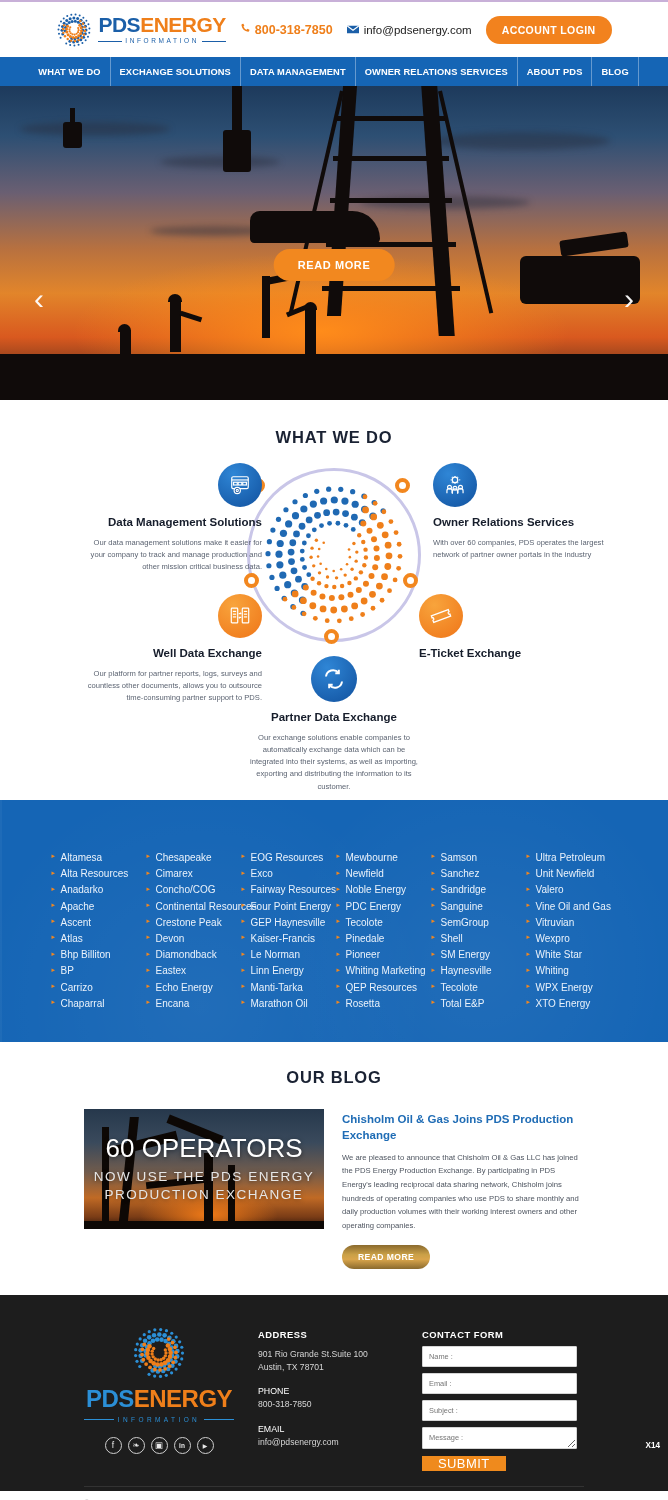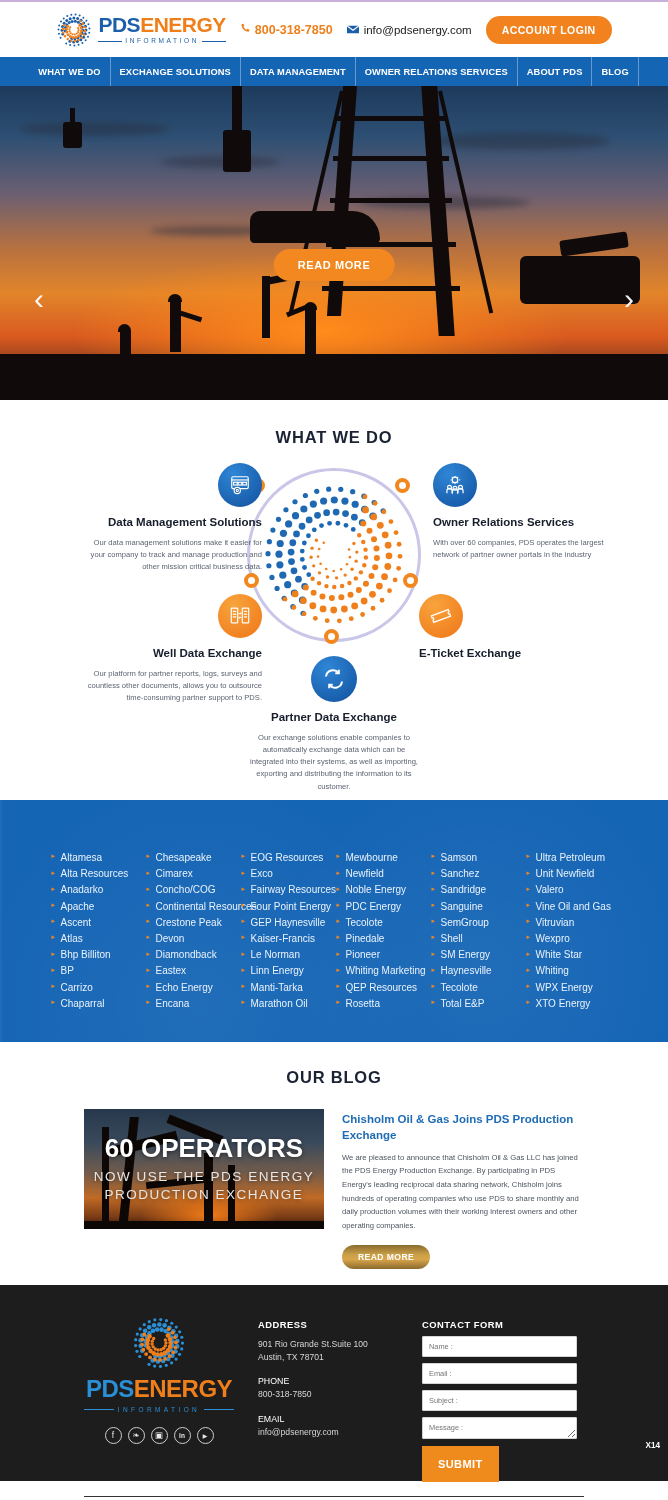--- a/index.html
+++ b/index.html
@@ -137,31 +137,31 @@
   .cust-col { width: 90px; }
   .cust-item {
     color:#eaf2fb; font-size: 10px; line-height: 1.0; padding: 3.1px 0 3.1px 9px;
     position:relative; cursor:pointer; white-space: nowrap;
   }
   .cust-item::before {
     content:"\25B8"; position:absolute; left:0; top:2.4px; color:#f2871f; font-size: 7px;
   }
 
   
-  .section-blog { background:#fff; padding: 26px 0 16px; }
+  .section-blog { background:#fff; padding: 26px 0 26px; }
   .blog-row { display:flex; gap: 18px; padding: 22px 84px 0; }
   .blog-thumb {
     width: 240px; height: 120px; flex: 0 0 240px; position:relative; overflow:hidden;
     background:
       radial-gradient(ellipse 48% 34% at 52% 88%, #f07a17 0%, rgba(240,122,23,0) 60%),
       linear-gradient(to bottom, #26384c 0%, #3a4a5c 28%, #6f5b4d 52%, #c06a25 74%, #7a3c16 90%, #241109 100%);
       display:flex; flex-direction:column; align-items:center; justify-content:center;
   }
   .blog-thumb .pj { position:absolute; background:#0d0805; }
-  .bt1 { color:#fff; font-size: 26px; font-weight:700; letter-spacing:0px; z-index:3;
+  .bt1 { color:#fff; font-size: 26px; font-weight:400; letter-spacing:0px; z-index:3;
          text-shadow: 0 1px 4px rgba(0,0,0,0.5); }
   .bt2 { color:#e6e6e6; font-size: 13.5px; letter-spacing: 1.5px; z-index:3; margin-top:4px; text-align:center; line-height:1.35;
          text-shadow: 0 1px 4px rgba(0,0,0,0.5);}
   .blog-body { flex:1; padding-top: 2px; }
   .blog-title { color:#1f6cb5; font-size: 11.5px; font-weight:700; line-height: 1.42; }
   .blog-text { color:#4d545f; font-size: 7.7px; line-height: 1.78; margin-top: 7px; }
   .blog-btn {
     margin-top: 12px; background: linear-gradient(to bottom,#8a6a2e 0%, #caa047 40%, #d9a54b 60%, #8a6a2e 100%);
     color:#fff; border:none; border-radius: 12px; padding: 7px 16px;
     font-size: 8.6px; font-weight:700; letter-spacing:0.4px; cursor:pointer;
@@ -190,21 +190,21 @@
   .f-sub { color:#fff; font-size: 8.8px; margin-top: 12px; }
   .f-form { flex:1; padding-top: 2px; }
   .f-input {
     width: 155px; display:block; background:#fff; border: 1px solid #d5d5d5;
     color:#9a9a9a; font-size: 7.4px; font-family:"Liberation Sans", sans-serif;
     padding: 5px 6px; margin-top: 6px; border-radius: 1px;
   }
   .f-input.msg { height: 22px; }
   .f-submit {
     margin-top: 7px; background:#ef8a1d; color:#fff; border:none;
-    padding: 12px 16px; font-size: 11px; font-weight:700; letter-spacing:0.4px; cursor:pointer;
+    padding: 0 16px; font-size: 13px; font-weight:400; letter-spacing:0.4px; cursor:pointer;
   }
   .copybar {
     border-top: 1px solid #333; margin: 14px 84px 0; padding-top: 11px;
     display:flex; justify-content:space-between; align-items:center;
   }
   .copytext { color:#bdbdbd; font-size: 7.6px; }
   .x14 { color:#fff; font-size: 8.2px; font-weight:700; position:absolute; right: 8px; bottom: 6px; }
 </style>
 </head>
 <body>

